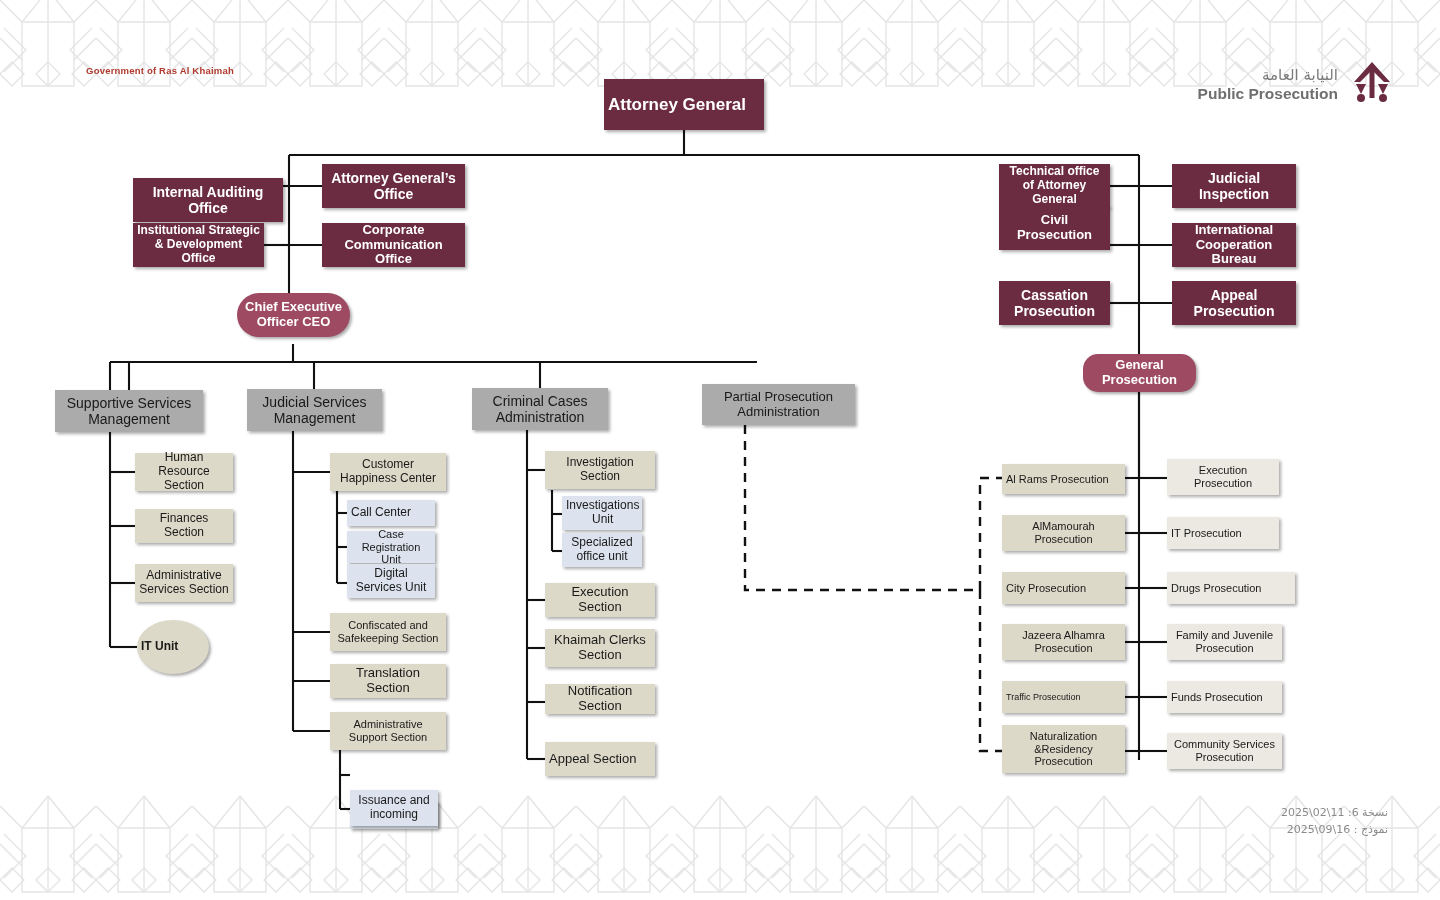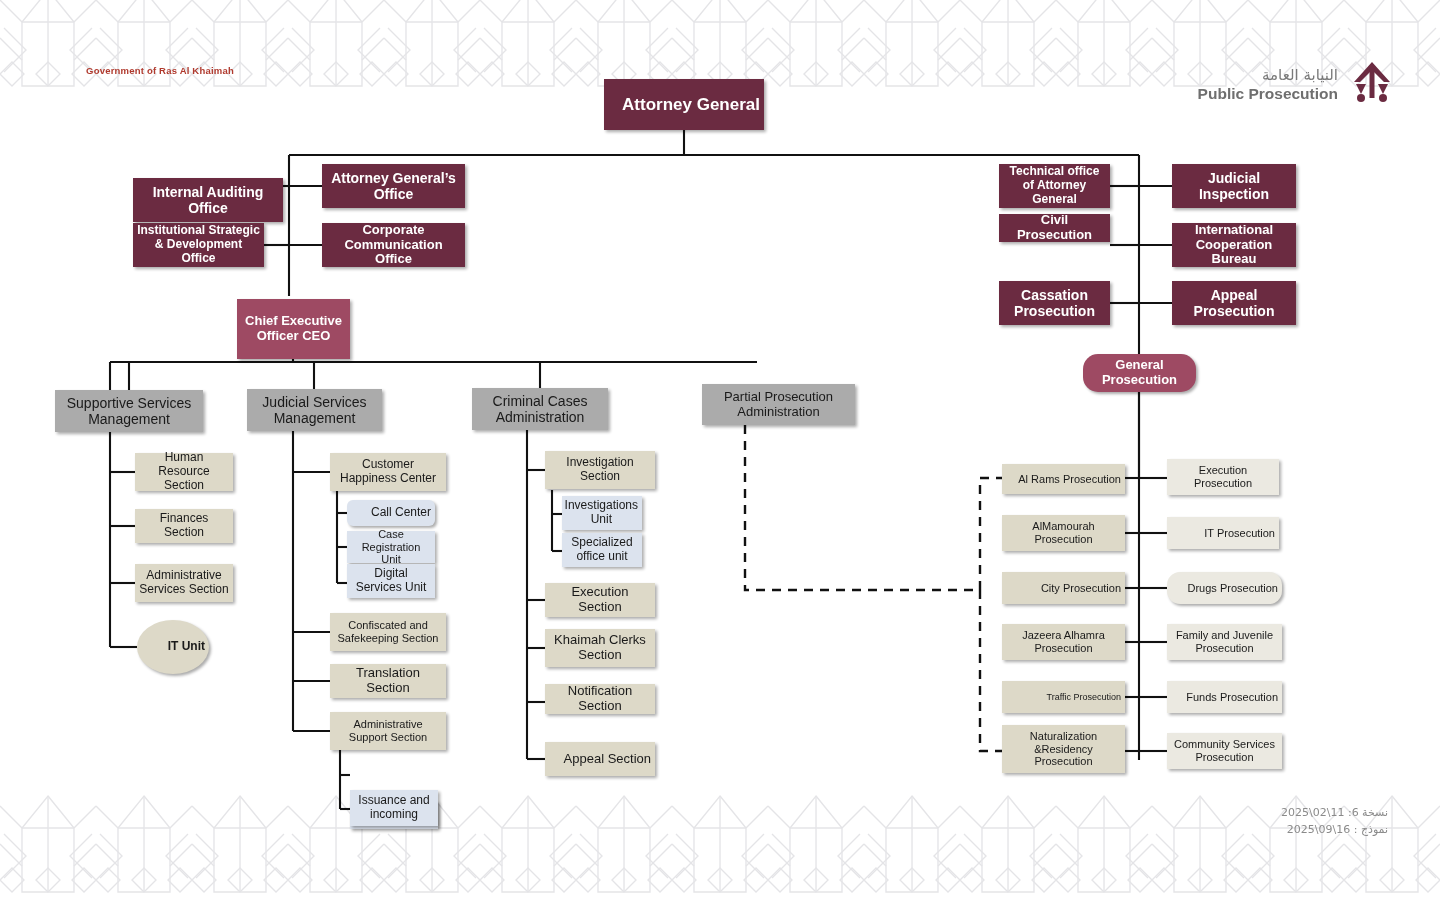--- a/index.html
+++ b/index.html
@@ -29,21 +29,21 @@
   .logo-right .txt{text-align:right;color:#7a7a7a;}
   .logo-right .ar{font-family:"DejaVu Sans", sans-serif;font-size:15px;direction:rtl;letter-spacing:2px;}
   .logo-right .en{font-size:15.5px;font-weight:700;color:#6f6f6f;margin-top:1px;}
 
   
   #lines{position:absolute;left:0;top:0;width:1440px;height:900px;pointer-events:none;}
 
   
   .node{
     position:absolute;box-sizing:border-box;
-    display:flex;align-items:center;justify-content:flex-end;text-align:center;
+    display:flex;align-items:center;justify-content:flex-start;text-align:center;
     line-height:1.15;
     box-shadow:2px 2px 3px rgba(0,0,0,.33);
     padding:2px 4px;
   }
   .maroon{background:#6B2B41;color:#ffffff;font-weight:700;}
   .mauve{background:#9E4A63;color:#ffffff;font-weight:700;}
   .grey{background:#ABABAB;color:#1a1a1a;font-weight:400;}
   .beige{background:#DDD9C8;color:#1a1a1a;font-weight:400;}
   .beige-lt{background:#EBE9E1;color:#1a1a1a;font-weight:400;}
   .blue{background:#DCE3EE;color:#1a1a1a;font-weight:400;}
@@ -214,37 +214,37 @@
   </div>
 
 <div class="node maroon f12" style="left:999px;top:164px;width:111px;height:44px;">
   <span>Technical office of Attorney General</span>
   </div>
 
 <div class="node maroon f14" style="left:1172px;top:164px;width:124px;height:44px;">
   <span>Judicial Inspection</span>
   </div>
 
-<div class="node maroon f13" style="left:999px;top:214px;width:111px;height:28px;">
+<div class="node maroon f13" style="left:999px;top:206px;width:111px;height:44px;">
   <span>Civil Prosecution</span>
   </div>
 
 <div class="node maroon f13" style="left:1172px;top:223px;width:124px;height:44px;">
   <span>International Cooperation Bureau</span>
   </div>
 
 <div class="node maroon f14" style="left:999px;top:281px;width:111px;height:44px;">
   <span>Cassation Prosecution</span>
   </div>
 
 <div class="node maroon f14" style="left:1172px;top:281px;width:124px;height:44px;">
   <span>Appeal Prosecution</span>
   </div>
 
-<div class="node mauve f13" style="left:237px;top:299px;width:113px;height:60px;">
+<div class="node mauve f13" style="left:237px;top:293px;width:113px;height:44px;border-radius:22px;">
   <span>Chief Executive Officer  CEO</span>
   </div>
 
 <div class="node mauve f13" style="left:1083px;top:354px;width:113px;height:38px;border-radius:15px;">
   <span>General Prosecution</span>
   </div>
 
 <div class="node grey f14" style="left:55px;top:390px;width:148px;height:42px;">
   <span>Supportive Services Management</span>
   </div>
@@ -274,21 +274,21 @@
   </div>
 
 <div class="node circle f12" style="left:137px;top:620px;width:72px;height:54px;">
   <span>IT Unit</span>
   </div>
 
 <div class="node beige f12" style="left:330px;top:453px;width:116px;height:38px;">
   <span>Customer Happiness Center</span>
   </div>
 
-<div class="node blue f12" style="left:347px;top:500px;width:88px;height:26px;border-radius:6px;">
+<div class="node blue f12" style="left:347px;top:500px;width:88px;height:26px;">
   <span>Call Center</span>
   </div>
 
 <div class="node blue f11" style="left:347px;top:531px;width:88px;height:32px;">
   <span>Case Registration Unit</span>
   </div>
 
 <div class="node blue f12" style="left:347px;top:564px;width:88px;height:34px;">
   <span>Digital Services Unit</span>
   </div>
@@ -366,21 +366,21 @@
   </div>
 
 <div class="node beige-lt f11" style="left:1167px;top:459px;width:112px;height:36px;">
   <span>Execution Prosecution</span>
   </div>
 
 <div class="node beige-lt f11" style="left:1167px;top:517px;width:112px;height:32px;">
   <span>IT Prosecution</span>
   </div>
 
-<div class="node beige-lt f11" style="left:1167px;top:572px;width:115px;height:32px;border-radius:13px;">
+<div class="node beige-lt f11" style="left:1167px;top:572px;width:128px;height:32px;">
   <span>Drugs Prosecution</span>
   </div>
 
 <div class="node beige-lt f11" style="left:1167px;top:624px;width:115px;height:36px;">
   <span>Family and Juvenile Prosecution</span>
   </div>
 
 <div class="node beige-lt f11" style="left:1167px;top:681px;width:115px;height:32px;">
   <span>Funds Prosecution</span>
   </div>

